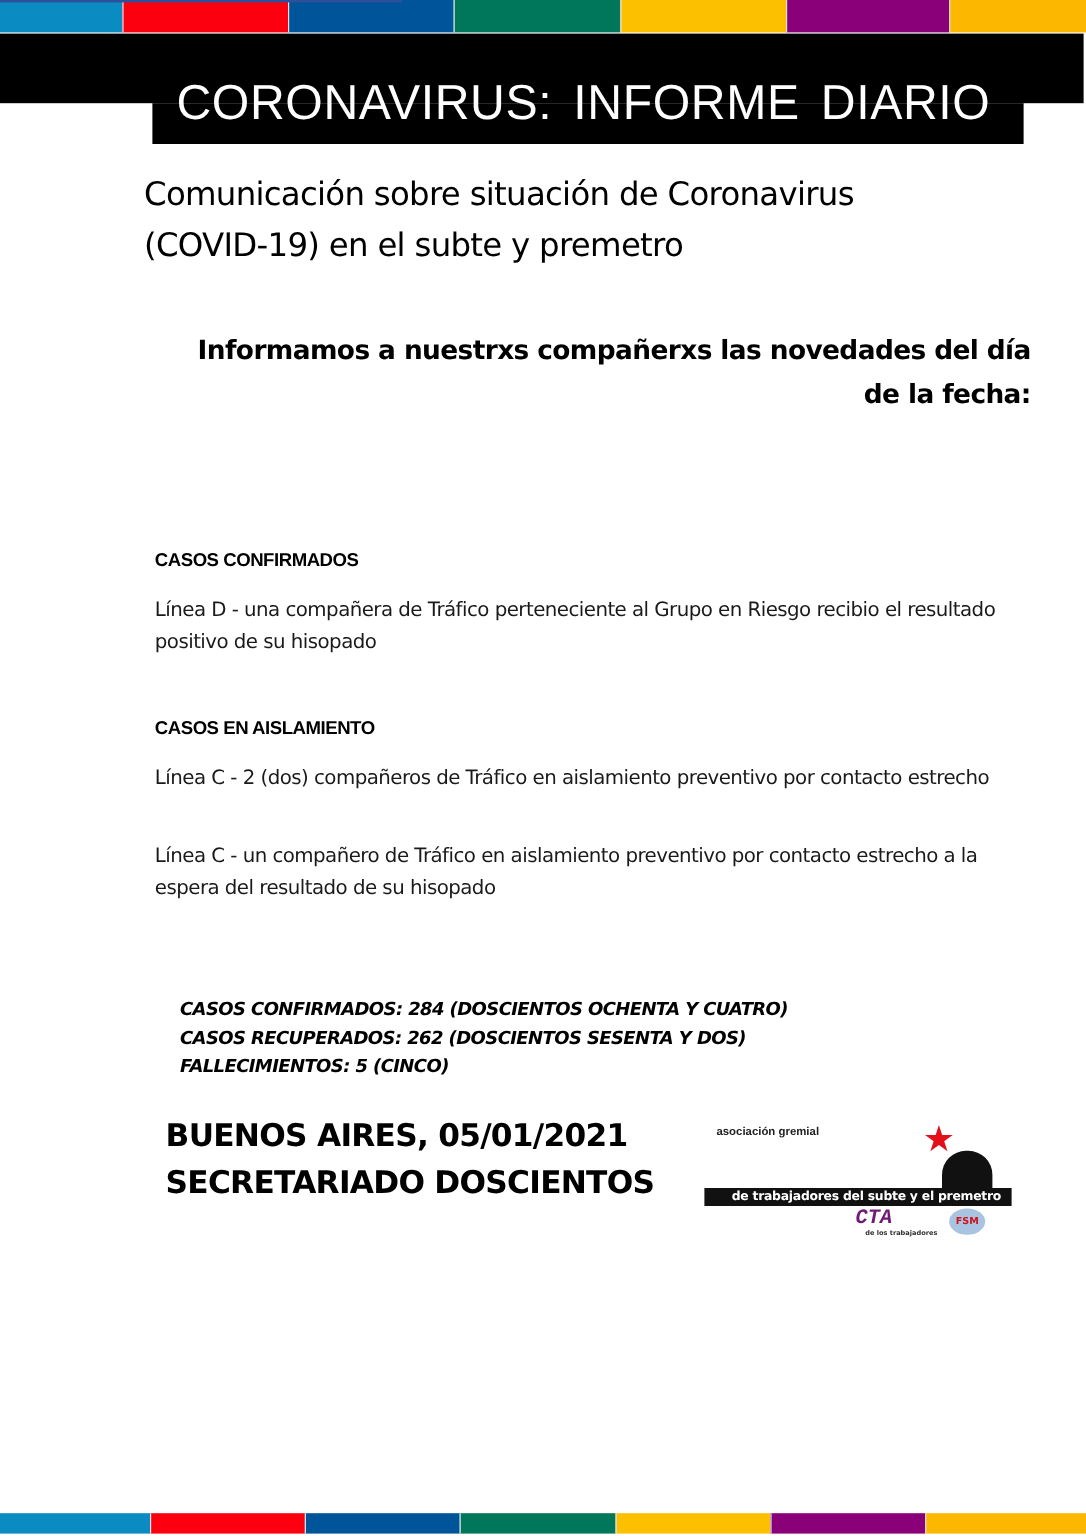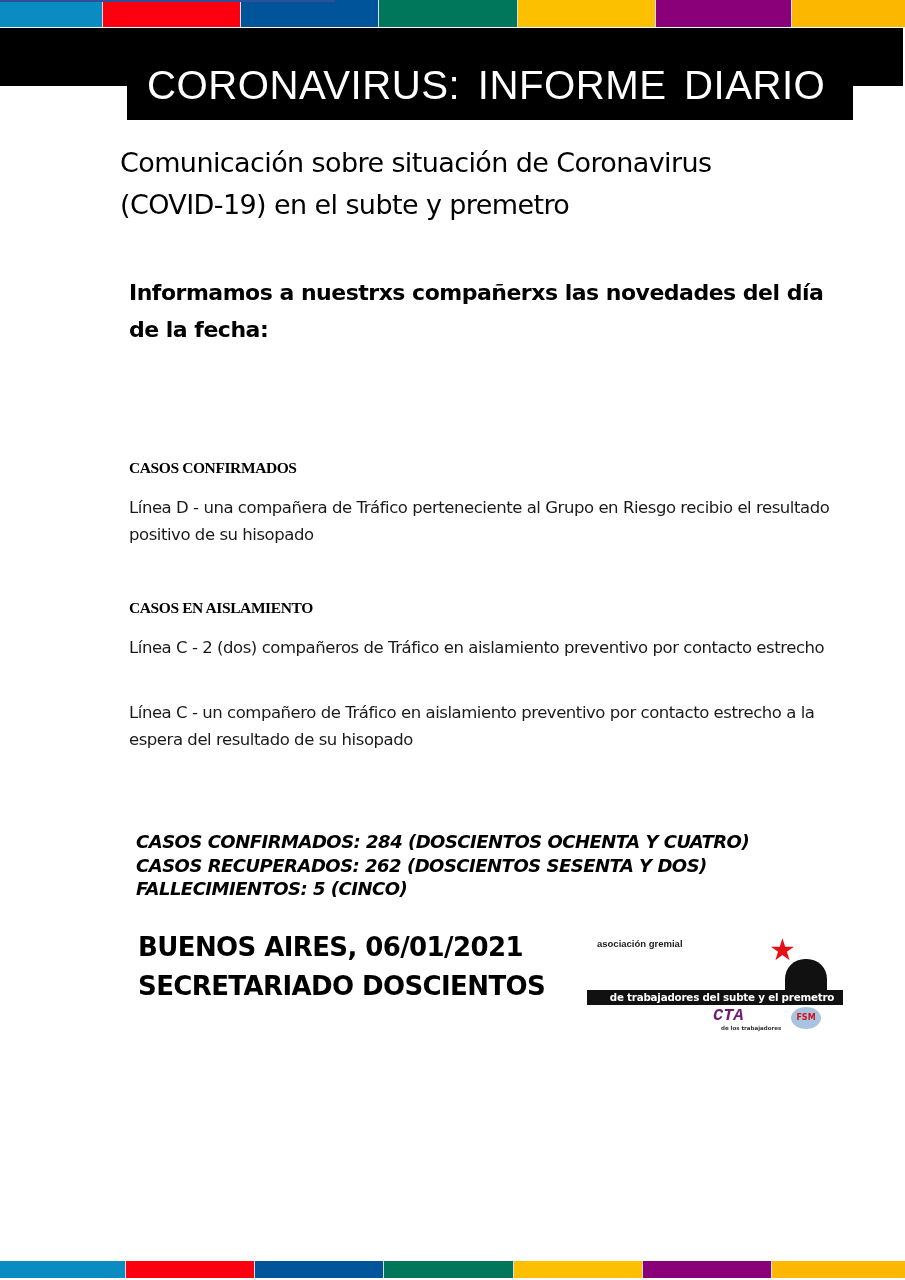--- a/index.html
+++ b/index.html
@@ -9,26 +9,26 @@
   .stripe-top { top:0; height:27px; }
   .stripe-top .thin { position:absolute; top:0; left:0; width:335px; height:2px; background:#2e4f9a; }
   .stripe-bottom { top:1261px; height:17px; }
   .stripe .seg + .seg { border-left:1px solid #d9dde6; }
 
   .banner-top { position:absolute; left:0; top:28px; width:903px; height:58px; background:#000; }
   .banner-low { position:absolute; left:127px; top:86px; width:726px; height:34px; background:#000; }
   .banner-title { position:absolute; left:147px; top:62px; width:700px; font-size:41px; color:#fff; letter-spacing:0.5px; word-spacing:6px; white-space:nowrap; font-family:"Liberation Sans", sans-serif; transform:scaleX(0.98); transform-origin:left top; }
 
   .subtitle { position:absolute; left:120px; top:142px; width:740px; text-align:left; font-size:27px; font-weight:normal; line-height:42px; font-family:"DejaVu Sans", sans-serif; letter-spacing:-0.6px; }
-  .intro { position:absolute; left:129px; top:274px; width:730px; font-size:22px; font-weight:bold; line-height:37px; font-family:"DejaVu Sans", sans-serif; letter-spacing:-0.5px; }
+  .intro { position:absolute; left:129px; top:274px; width:730px; font-size:22px; font-weight:bold; line-height:37px; font-family:"DejaVu Sans", sans-serif; letter-spacing:-0.5px;text-align:right; }
 
-  .section-h { position:absolute; left:129px; font-size:15.5px; font-weight:bold; font-family:Liberation Serif, serif; letter-spacing:-0.4px; }
+  .section-h { position:absolute; left:129px; font-size:15.5px; font-weight:bold; font-family:Liberation Sans, sans-serif; letter-spacing:-0.4px; }
   .para { position:absolute; left:129px; width:730px; font-size:16.5px; line-height:27px; font-family:"DejaVu Sans", sans-serif; letter-spacing:-0.45px; color:#1a1a1a; }
 
-  .totals { position:absolute; left:136px; top:830px; font-size:18px; font-weight:bold; font-style:italic; line-height:23.5px; font-family:"DejaVu Sans", sans-serif; letter-spacing:-0.5px; }
+  .totals { position:absolute; left:150px; top:830px; font-size:15px; font-weight:bold; font-style:italic; line-height:23.5px; font-family:"DejaVu Sans", sans-serif; letter-spacing:-0.5px; }
   .sign { position:absolute; left:138px; top:928px; font-size:26px; font-weight:bold; line-height:39px; font-family:"DejaVu Sans", sans-serif; letter-spacing:-0.6px; }
 
   .logo { position:absolute; left:585px; top:935px; width:250px; height:100px; }
   .logo .assoc { position:absolute; left:12px; top:3px; font-size:9.5px; font-weight:bold; color:#222; font-family:Liberation Sans, sans-serif; }
   .logo .word { position:absolute; left:2px; top:-6px; font-size:72px; font-weight:bold; color:#e3101a; font-family:"DejaVu Sans", sans-serif; letter-spacing:-4px; line-height:80px; }
   .logo .box { position:absolute; left:200px; top:24px; width:42px; height:42px; background:#111; border-radius:20px 20px 0 0; }
   .logo .star { position:absolute; left:184px; top:0px; font-size:30px; color:#e3101a; line-height:30px; }
   .logo .bar { position:absolute; left:2px; top:55px; width:242px; height:15px; background:#111; color:#fff; font-size:10.3px; font-weight:bold; line-height:15px; text-align:center; font-family:"DejaVu Sans", sans-serif; letter-spacing:-0.2px; white-space:nowrap;padding-left:14px; }
   .logo .cta { position:absolute; left:128px; top:73px; width:70px; height:16px; color:#701a75; font-size:17px; font-style:italic; font-weight:bold; font-family:Liberation Mono, monospace; line-height:16px; }
   .logo .cta-sub { position:absolute; left:136px; top:90px; font-size:5.5px; font-weight:bold; color:#333; font-family:"DejaVu Sans", sans-serif; }
@@ -66,21 +66,21 @@
 <div class="para" style="top:634px">Línea C - 2 (dos) compañeros de Tráfico en aislamiento preventivo por contacto estrecho</div>
 <div class="para" style="top:699px">Línea C - un compañero de Tráfico en aislamiento preventivo por contacto estrecho a la espera del resultado de su hisopado</div>
 
 <div class="totals">
   <div>CASOS CONFIRMADOS: 284 (DOSCIENTOS OCHENTA Y CUATRO)</div>
   <div>CASOS RECUPERADOS: 262 (DOSCIENTOS SESENTA Y DOS)</div>
   <div>FALLECIMIENTOS: 5 (CINCO)</div>
 </div>
 
 <div class="sign">
-  <div>BUENOS AIRES, 06/01/2021</div>
+  <div>BUENOS AIRES, 05/01/2021</div>
   <div>SECRETARIADO DOSCIENTOS</div>
 </div>
 
 <div class="logo">
   <div class="box"></div>
   <div class="star">★</div>
   <div class="assoc">asociación gremial</div>
   <div class="bar">de trabajadores del subte y el premetro</div>
   <div class="cta">CTA</div>
   <div class="cta-sub">de los trabajadores</div>

